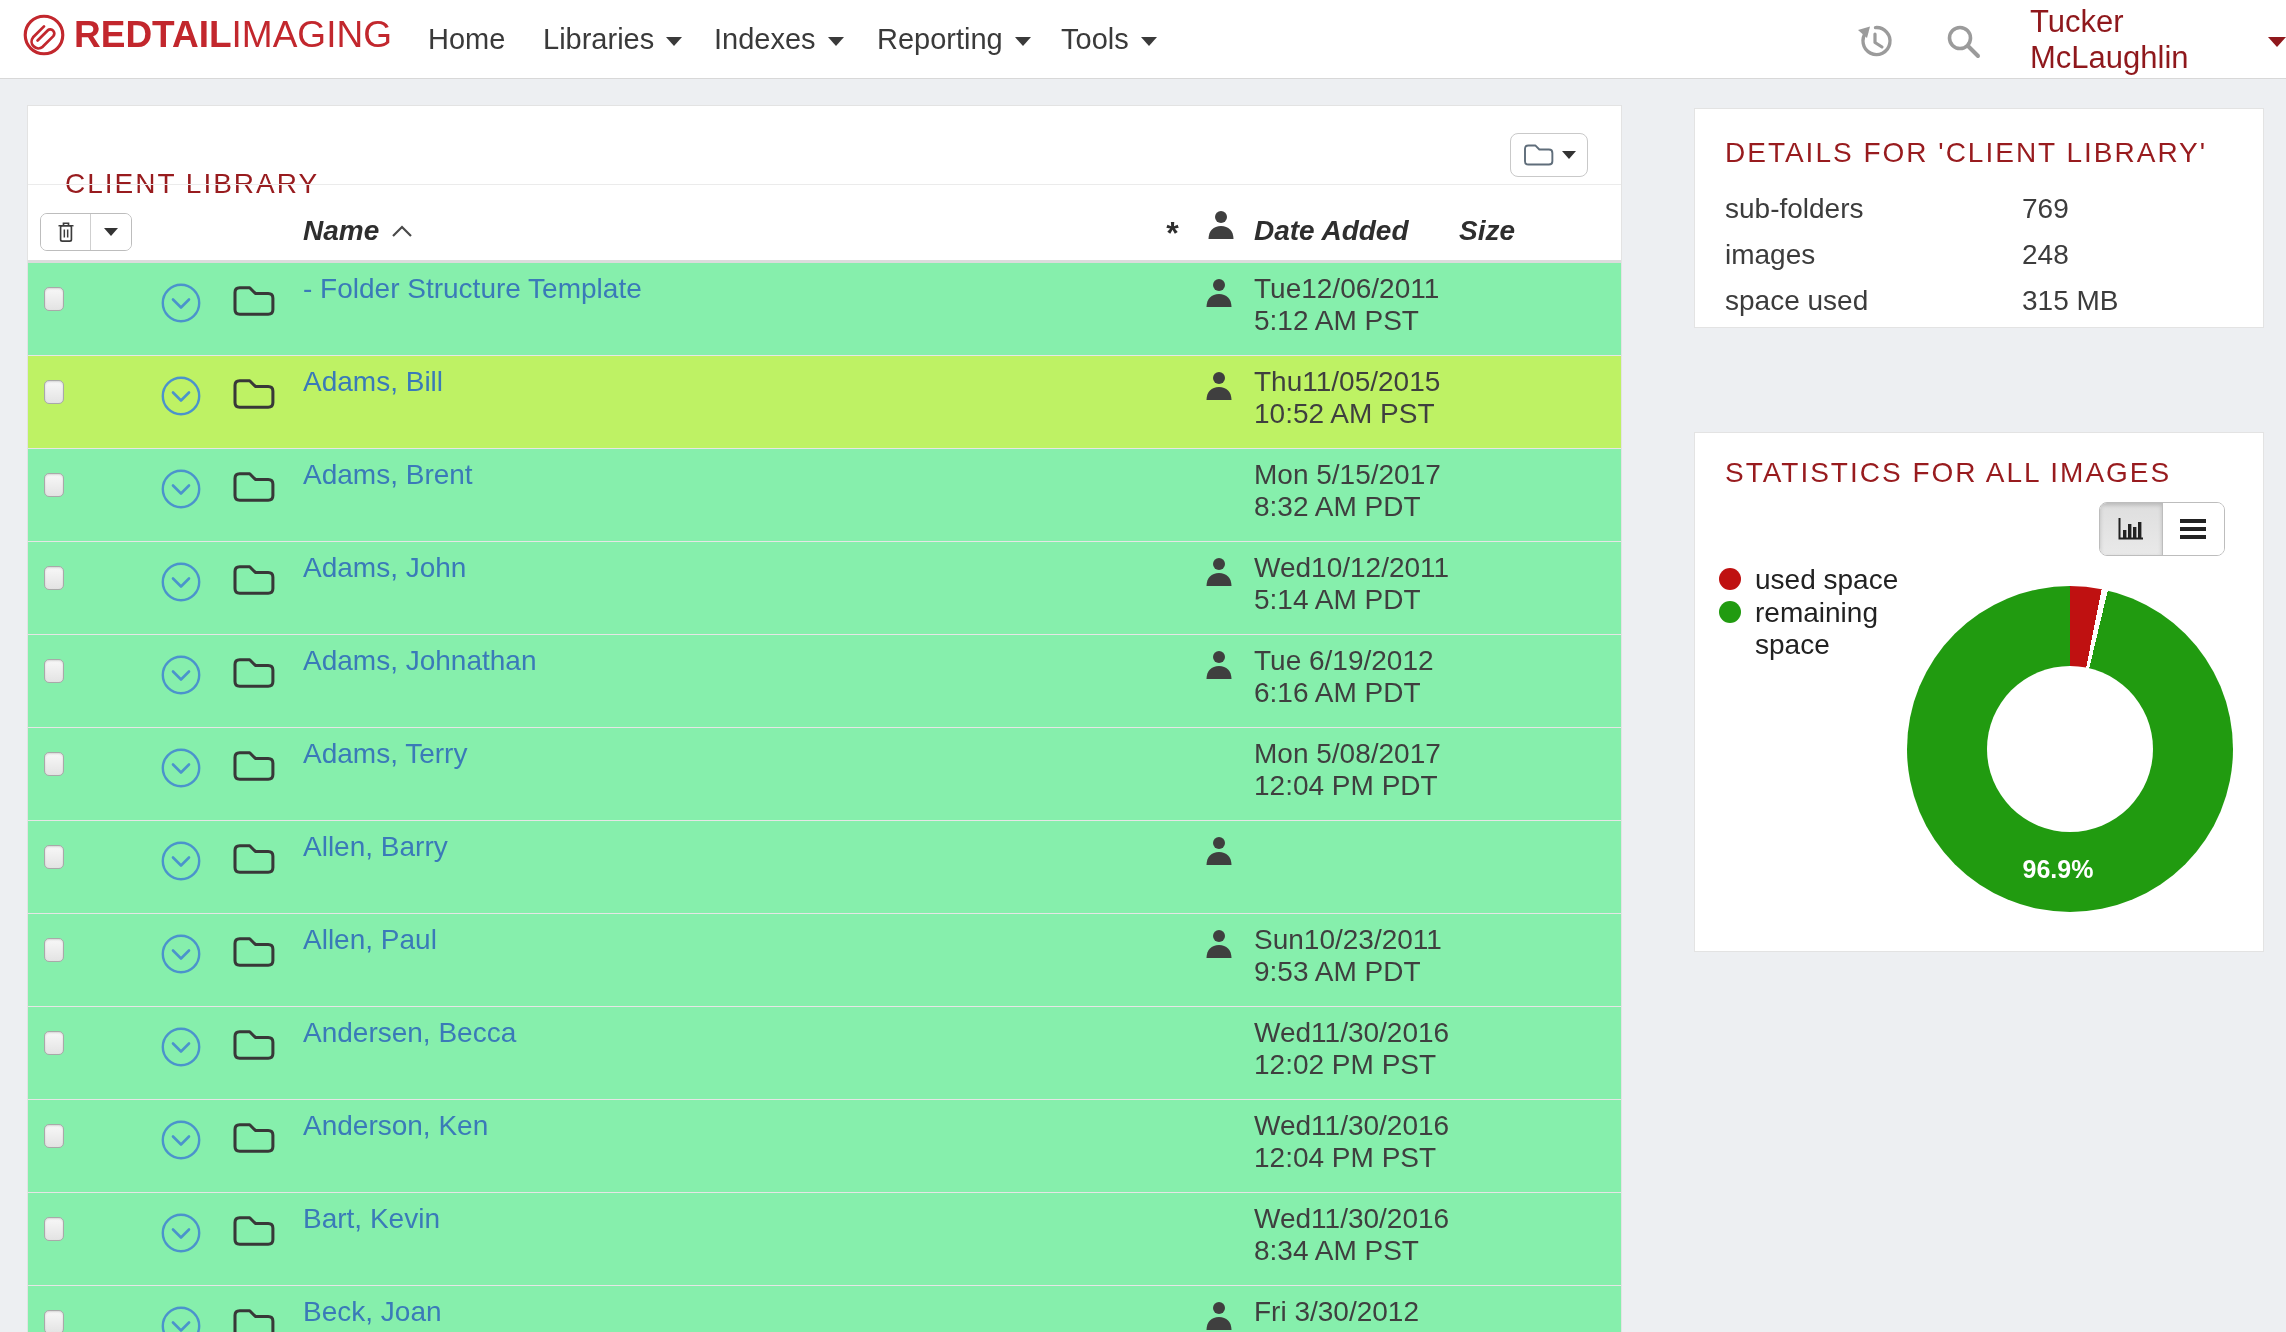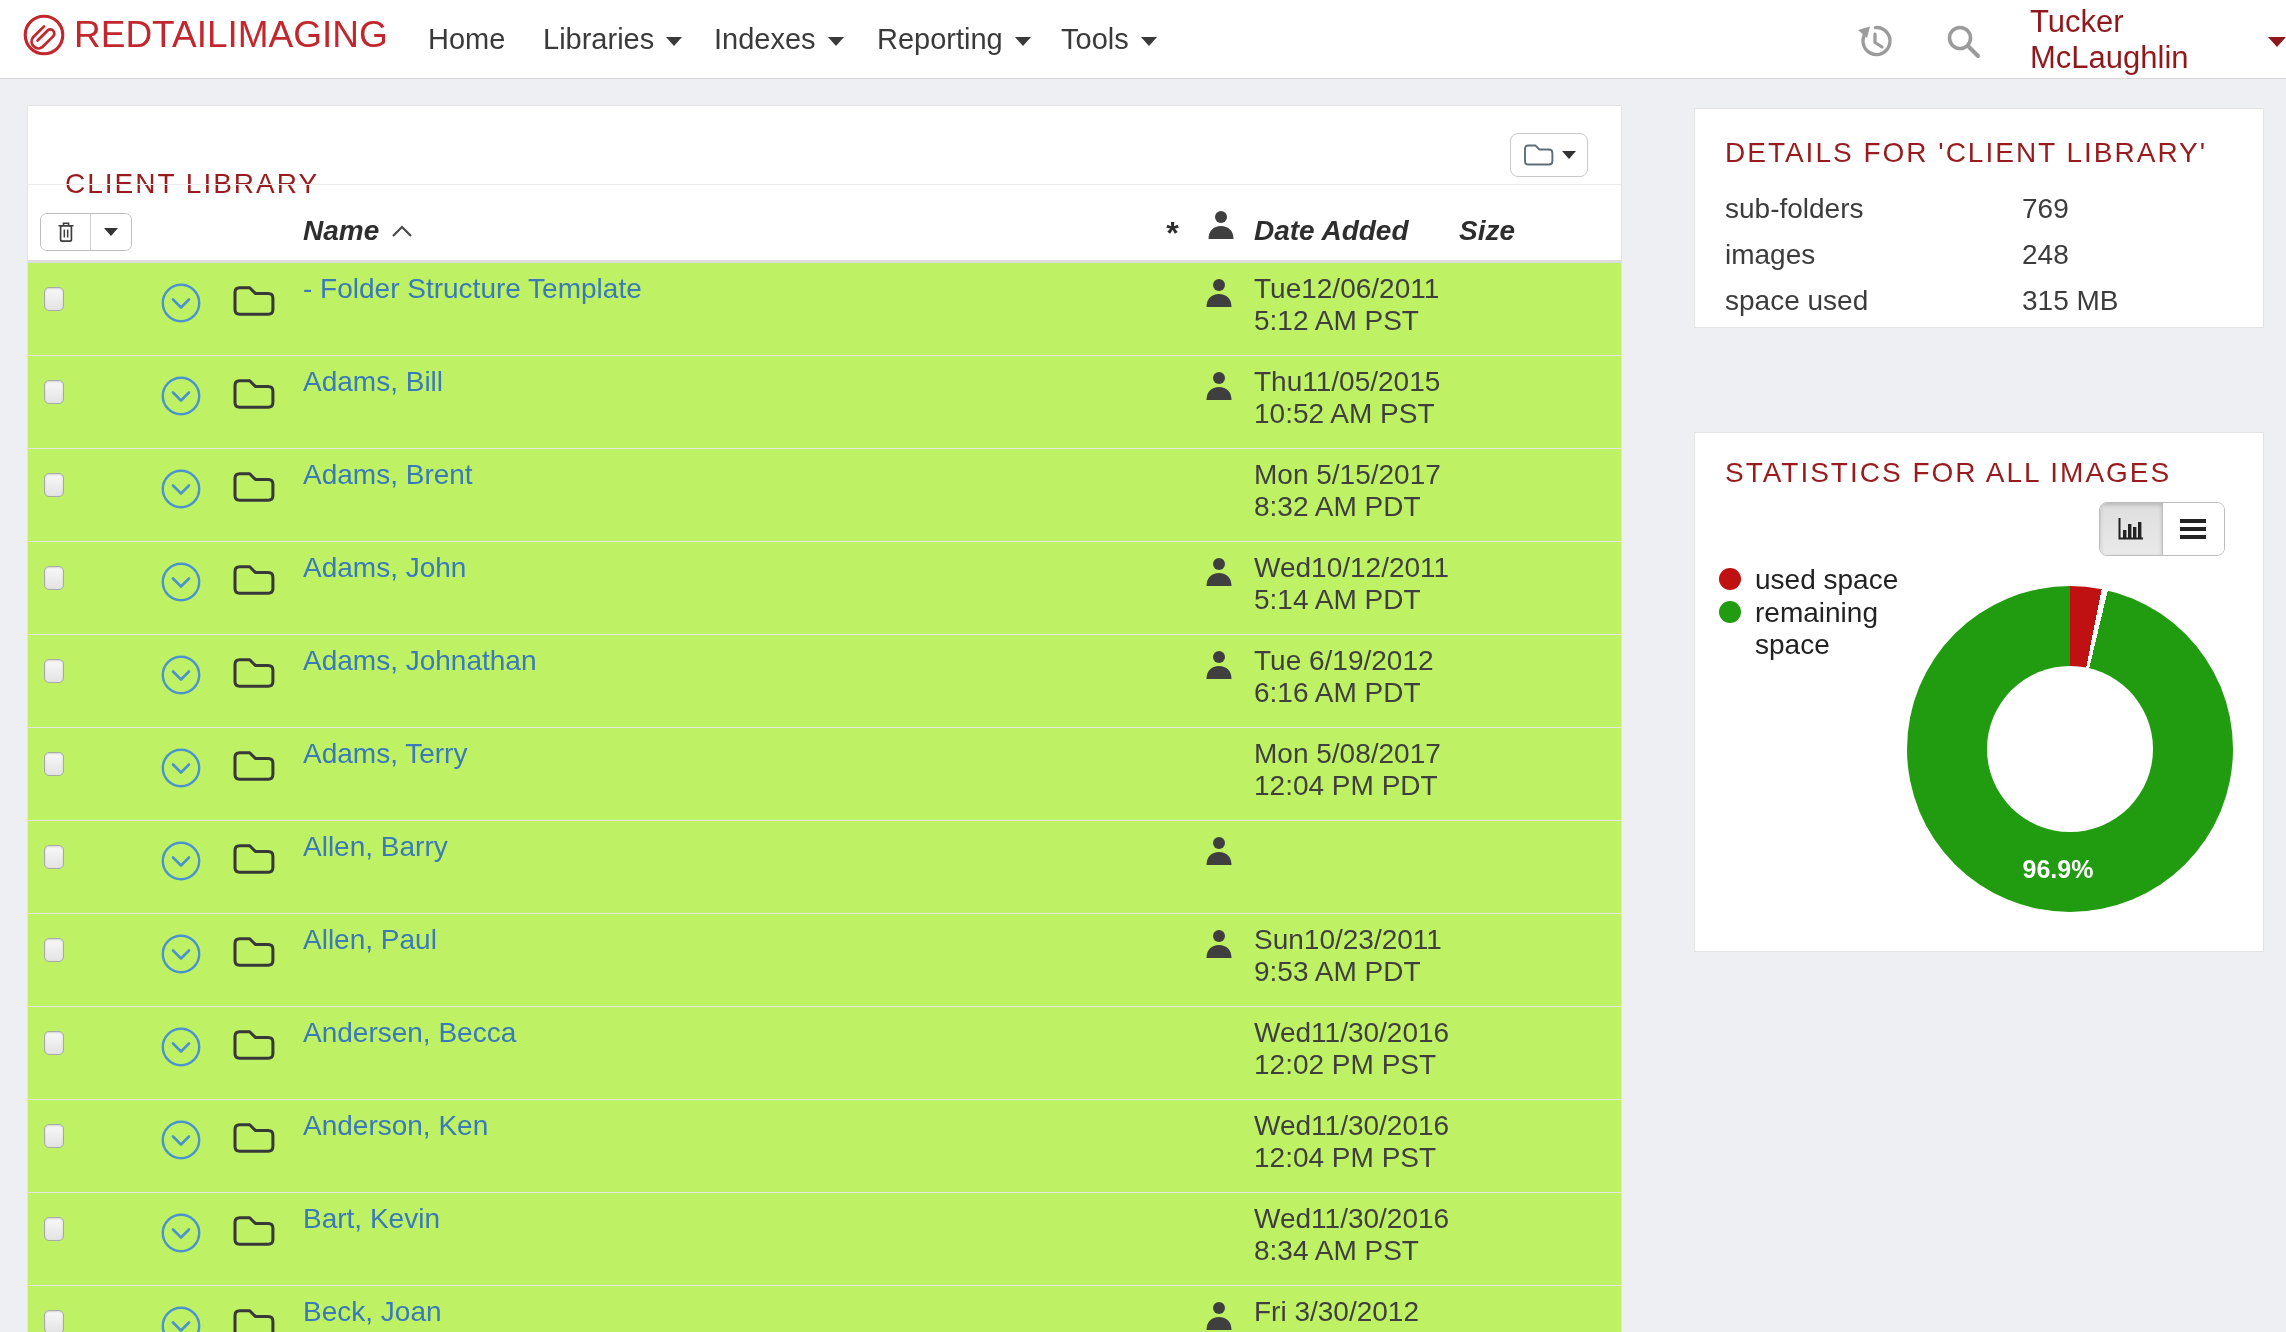--- a/index.html
+++ b/index.html
@@ -9,21 +9,21 @@
     background:#edeff2; color:#3c3c3c; position:relative;
   }
   
   .navbar {
     position:absolute; top:0; left:0; width:2286px; height:79px;
     background:#fff; border-bottom:1px solid #d8d8d8;
   }
   .logo { position:absolute; left:22px; top:13px; display:flex; align-items:center; cursor:pointer; }
   .logo-mark { width:44px; height:44px; margin-right:8px; }
   .logo-text { font-size:37px; color:#c2272d; letter-spacing:0; white-space:nowrap; }
-  .logo-bold { font-weight:400; }
+  .logo-bold { font-weight:700; }
   .logo-light { font-weight:300; }
   .nav-item {
     position:absolute; top:0; height:79px; display:flex; align-items:center;
     font-size:29px; font-weight:500; color:#3a3a3a; text-decoration:none; cursor:pointer;
   }
   .nav-caret {
     width:0; height:0; margin-left:12px; margin-top:4px;
     border-left:8px solid transparent; border-right:8px solid transparent;
     border-top:9px solid #3a3a3a;
   }
@@ -65,21 +65,21 @@
   .split-btn .seg-main { width:50px; border-right:1px solid #cfcfcf; }
   .split-btn .seg-caret { width:40px; }
   .col-head { position:absolute; top:30px; font-size:28px; font-weight:700; color:#2e2e2e;font-style:italic; }
   .name-head { left:275px; display:flex; align-items:center; gap:12px; cursor:pointer; }
   .star-head { left:1137px; font-size:32px; }
   .person-head { left:1178px; top:24px; }
   .date-head { left:1226px; }
   .size-head { left:1431px; }
   
   .rows { position:absolute; left:0; top:157px; width:100%; }
-  .lib-row { position:relative; height:93px; border-bottom:1px solid #e6e6e6; background:#bef264; }
+  .lib-row { position:relative; height:93px; border-bottom:1px solid #e6e6e6; background:#86efac; }
   .lib-row.highlight { background:#bef264; }
   .row-check {
     position:absolute; left:16px; top:24px; width:20px; height:24px;
     border:1px solid #a9a9a9; border-radius:5px;
     background:linear-gradient(#f8f8f8,#e3e3e3);
     box-shadow:inset 0 1px 2px rgba(0,0,0,.14); cursor:pointer;
   }
   .row-expand { position:absolute; left:133px; top:20px; width:40px; height:40px; cursor:pointer; }
   .row-folder { position:absolute; left:203px; top:20px; width:44px; height:36px; cursor:pointer; }
   .row-name {

